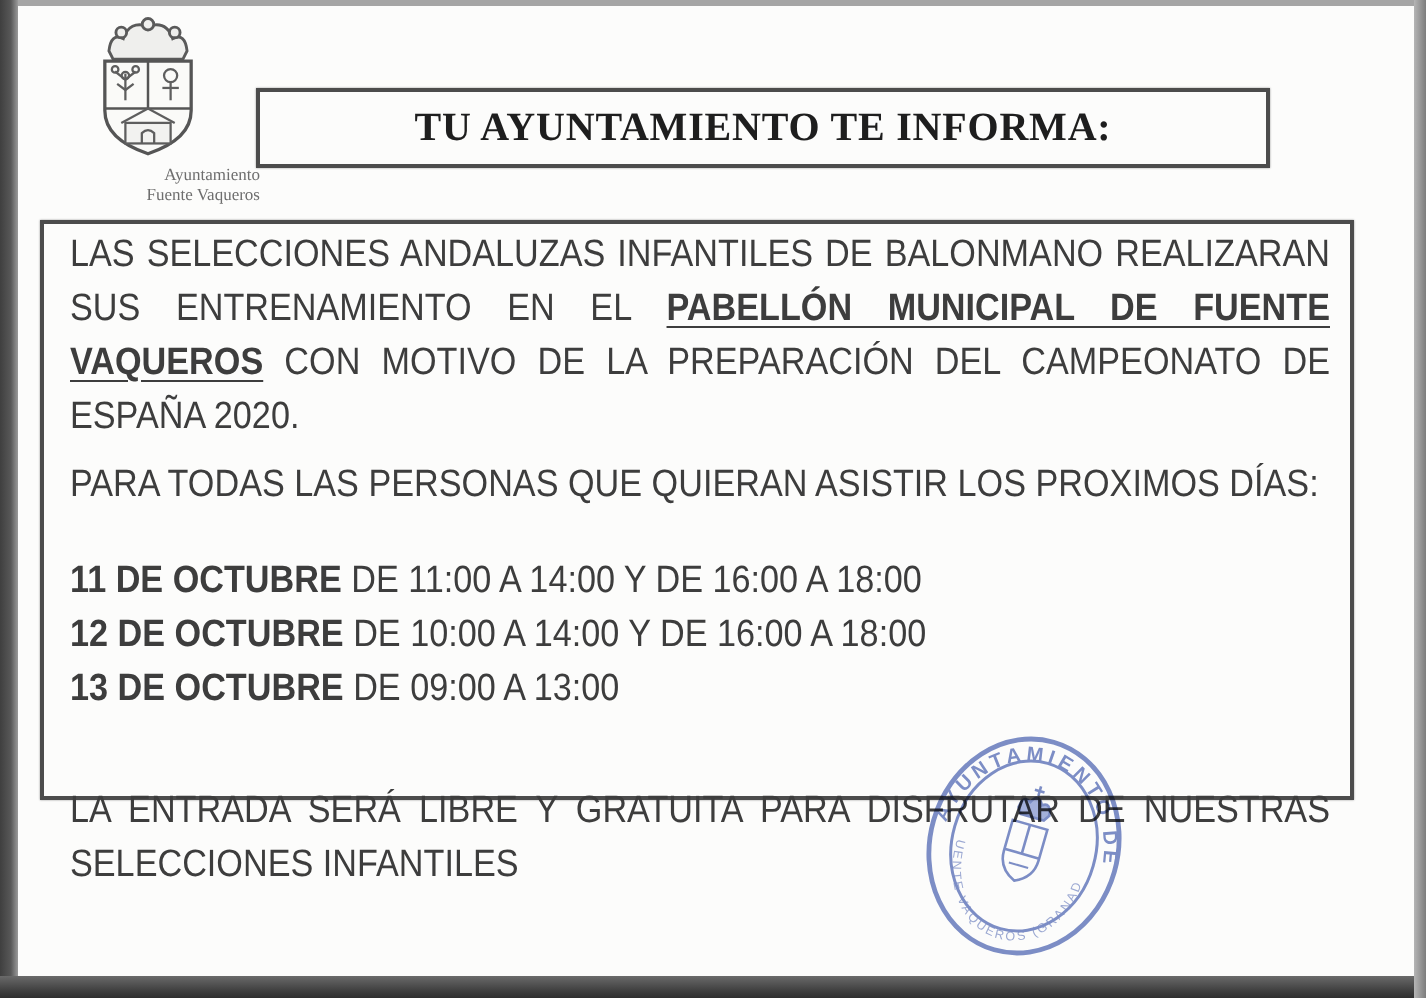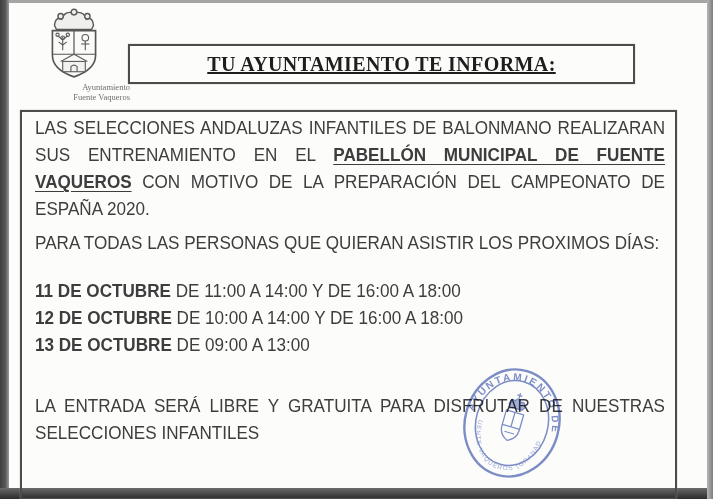--- a/index.html
+++ b/index.html
@@ -32,26 +32,26 @@
 
   
   .header-box {
     position:absolute; left:128px; top:44px; width:507px; height:40px;
     border:2px solid #4c4c4c;
     display:flex; align-items:center; justify-content:center;
     box-shadow: 0 0 1px #9a9a9a;
   }
   .header-title {
     font-family:"Liberation Serif", serif;
-    font-weight:bold; font-size:20px; letter-spacing:0.4px; color:#1e1e1e;text-decoration:underline;
+    font-weight:bold; font-size:20px; letter-spacing:0.4px; color:#1e1e1e;
   }
 
   
   .notice-box {
-    position:absolute; left:20px; top:110px; width:657px; height:390px;
+    position:absolute; left:20px; top:110px; width:657px; height:290px;
     border:2px solid #4c4c4c;
     box-shadow: 0 0 1px #9a9a9a;
   }
   .notice-text {
     position:absolute; left:13px; top:2px;
     width:700px;
     transform: scaleX(0.9); transform-origin: 0 0;
     font-size:19px; line-height:27px; color:#3d3d3d;
     font-stretch: condensed;
   }

